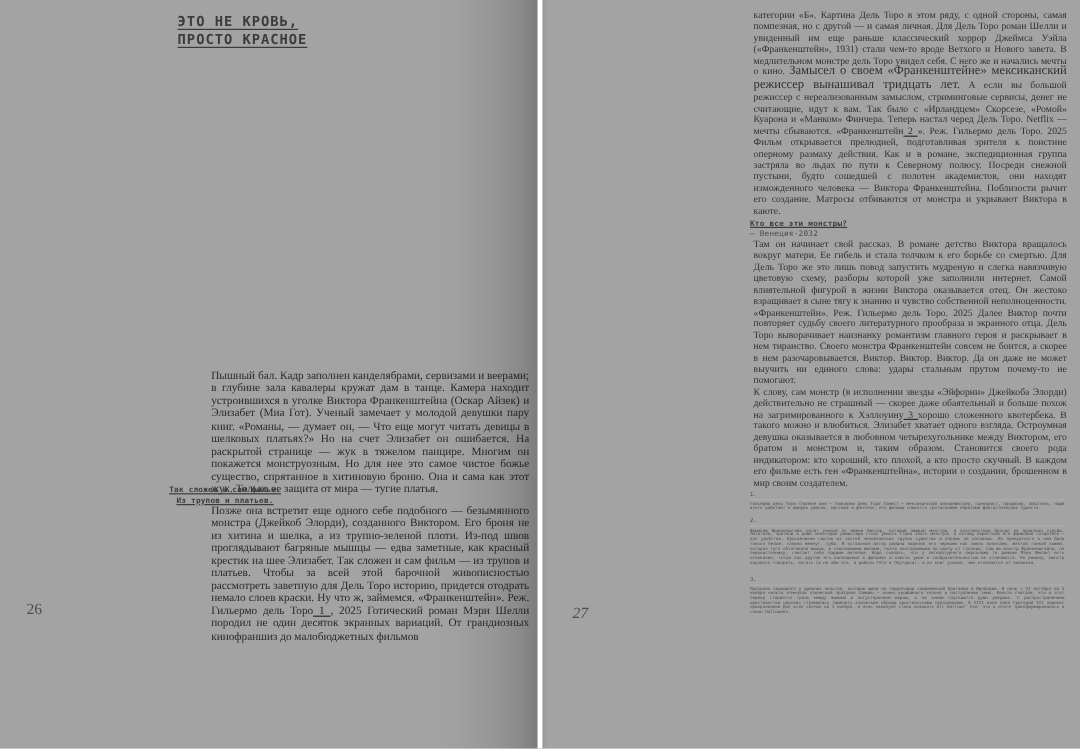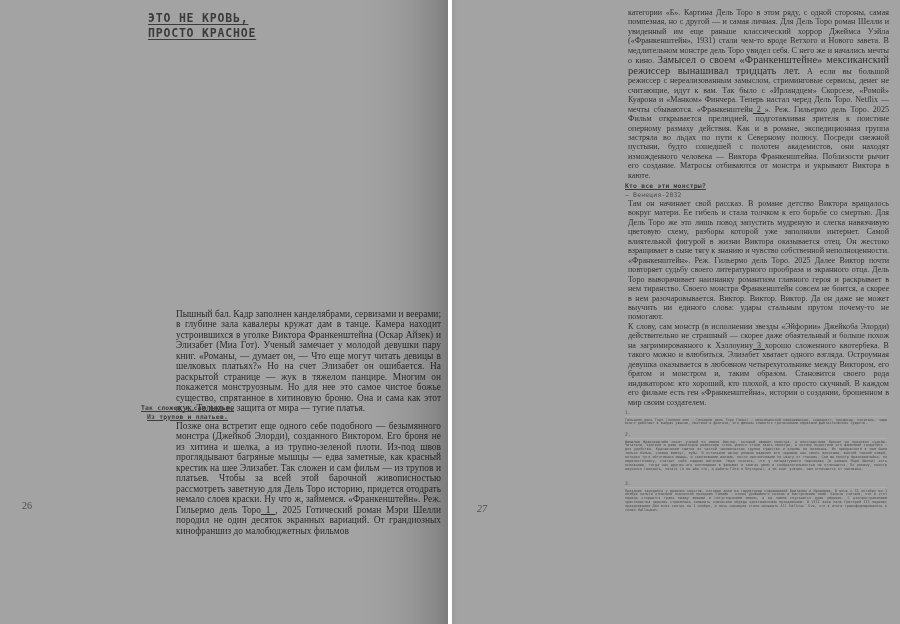--- a/index.html
+++ b/index.html
@@ -36,21 +36,21 @@
   .seg-em { font-size:10.5px; line-height:10.5px; }
 
   
   .footnote { left:625px; width:262px; font-family:"DejaVu Sans Mono","Liberation Mono",monospace; color:#4b4b4b; }
   .fn1 { top:410px; } .fn2 { top:432px; } .fn3 { top:481px; }
   .fn-label { font-size:4.6px; line-height:5px; }
   .fn-rule { border:0; border-top:1px solid #adadad; margin:1px 0 1.5px 0; }
   .fn-text { margin:0; font-size:3.5px; line-height:3.9px; text-align:justify; letter-spacing:0; }
 
   
-  .pagenum { font-size:10px; color:#4d4d4d; }
+  .pagenum { font-size:13px; color:#4d4d4d; }
   .pn-left { left:22px; top:500px; }
   .pn-right { left:477px; top:503px; font-style:italic;text-align:right; }
 
   
   .spine { left:358px; top:0; width:90px; height:624px; pointer-events:none;
            background:linear-gradient(to right, rgba(0,0,0,0) 0%, rgba(0,0,0,0.02) 25%,
                       rgba(0,0,0,0.08) 60%, rgba(0,0,0,0.16) 85%, rgba(0,0,0,0.24) 100%); }
   .spine-gap { left:448px; top:0; width:4px; height:624px; background:#ffffff; pointer-events:none; }
   .right-edge { left:452px; top:0; width:5px; height:624px; pointer-events:none;
                 background:linear-gradient(to right, rgba(0,0,0,0.06), rgba(0,0,0,0)); }

